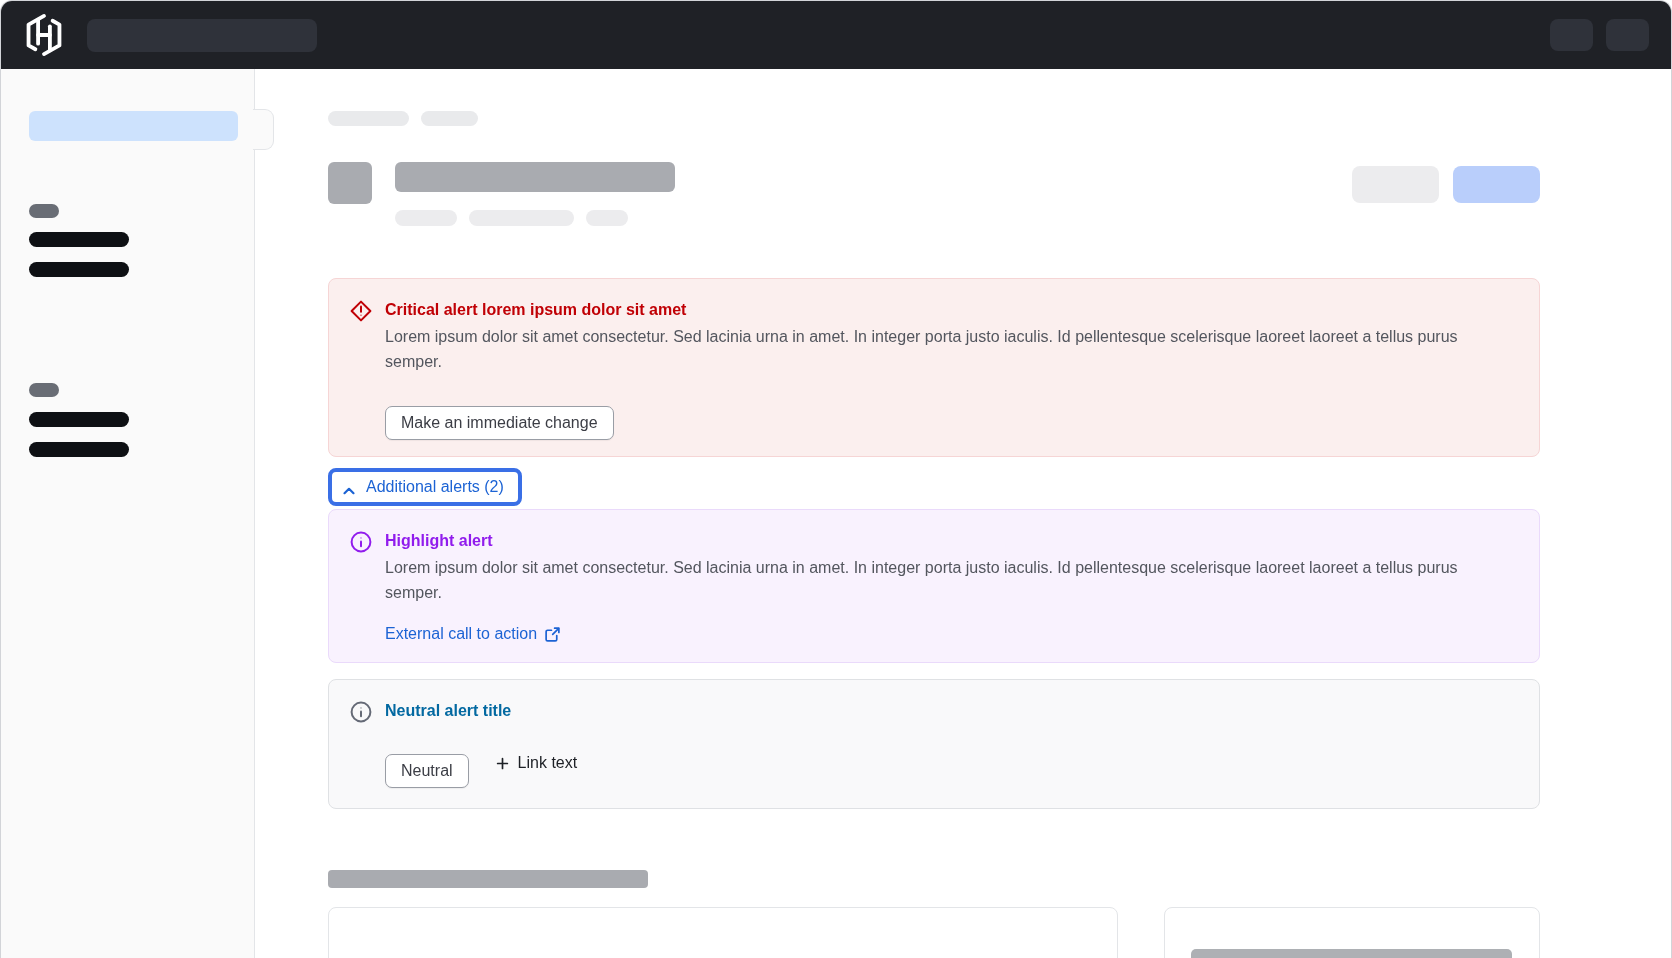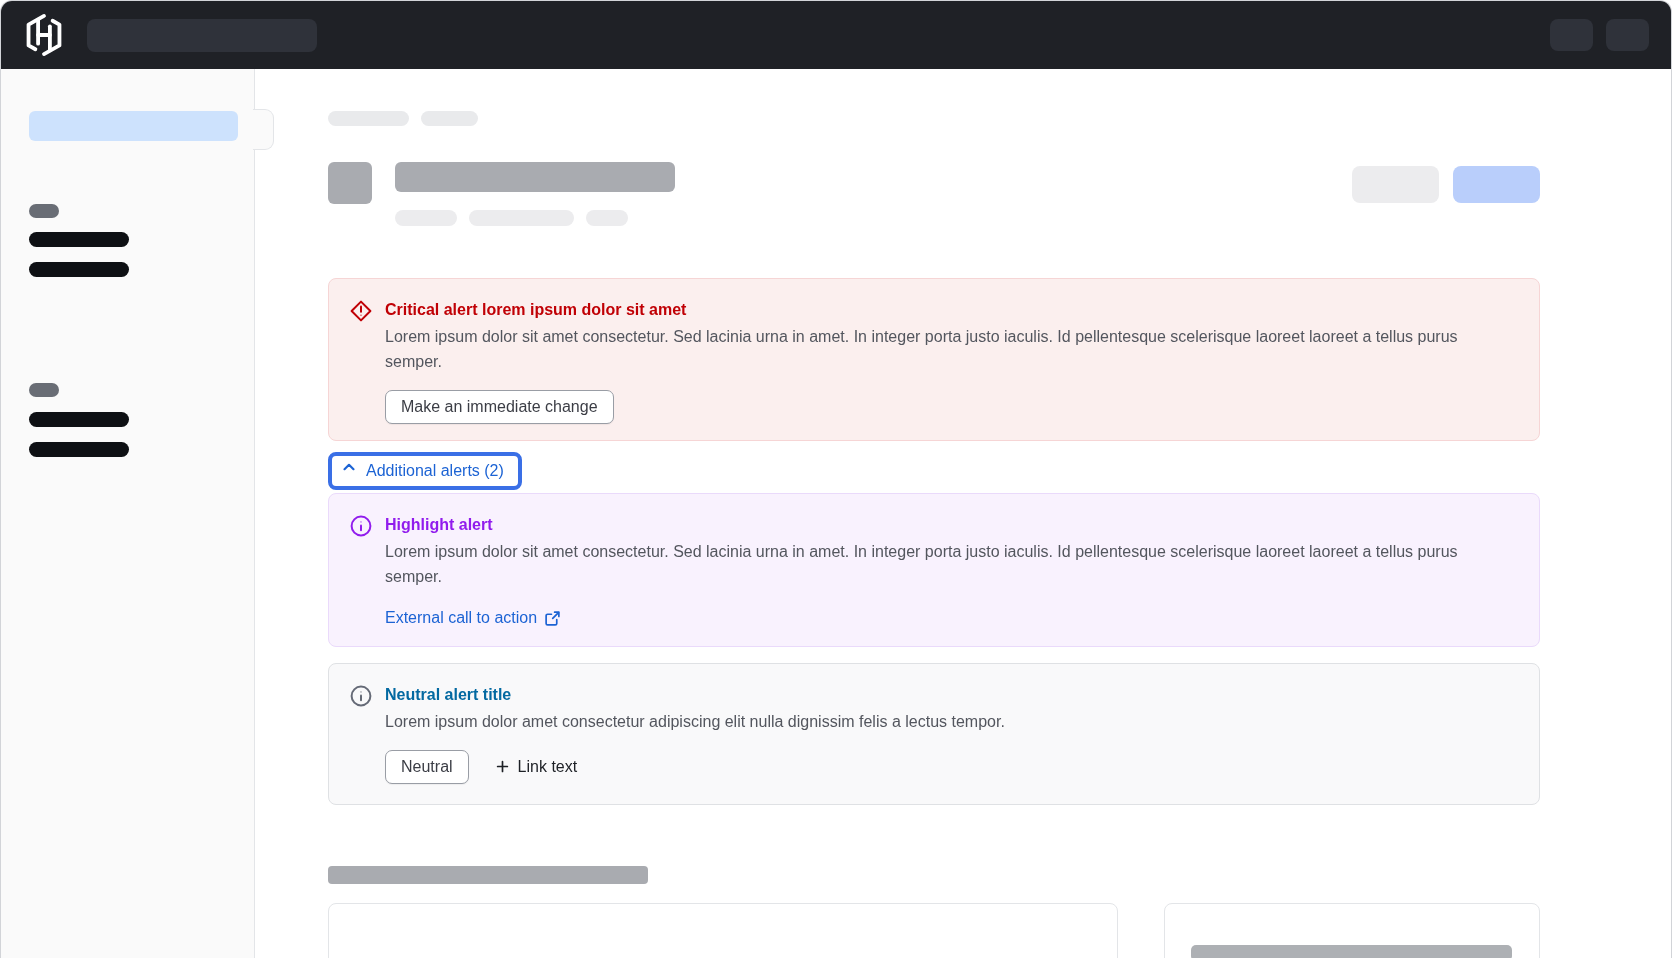--- a/index.html
+++ b/index.html
@@ -60,35 +60,35 @@
   .alert-main{margin-left:12px;flex:1;min-width:0;}
   .alert-title{margin:0;font-size:16px;line-height:24px;font-weight:700;}
   .t-critical{color:#c00005;}
   .t-highlight{color:#911ced;}
   .t-neutral{color:#0369a1;}
   .alert-text{margin:3px 0 0 0;font-size:16px;line-height:24.5px;color:#53565e;max-width:1100px;}
   .btn{
     display:inline-flex;align-items:center;justify-content:center;height:34px;padding:0 15px;
     background:#ffffff;border:1px solid #999da5;border-radius:7px;
     font-family:"Liberation Sans", sans-serif;font-size:16px;font-weight:500;color:#3b3d45;
-    box-shadow:0 1px 1px rgba(0,0,0,0.05);cursor:pointer;
+    box-shadow:0 1px 1px rgba(0,0,0,0.05);cursor:pointer;margin-top:16px;
   }
   .alert-btn-row{margin-top:16px;}
   .neutral-actions{margin-top:15px;display:flex;align-items:center;gap:26px;}
   .ext-link{
     margin-top:17px;display:inline-flex;align-items:center;gap:7px;
     color:#1c63d4;font-size:16px;line-height:24px;font-weight:500;text-decoration:none;cursor:pointer;
   }
   .plus-link{
     display:inline-flex;align-items:center;gap:8px;color:#1d2025;
     font-size:16px;font-weight:500;text-decoration:none;cursor:pointer;
   }
   
   .alerts-toggle{
-    margin-top:11px;display:inline-flex;align-items:flex-start;gap:9px;
+    margin-top:11px;display:inline-flex;align-items:flex-end;gap:9px;
     background:#ffffff;border:4px solid #3a6fe6;border-radius:8px;padding:3px 14px 3px 9px;
     color:#1c63d4;font-family:"Liberation Sans", sans-serif;font-size:16px;line-height:24px;
     font-weight:500;cursor:pointer;
   }
   
   .section-skeleton{margin-top:61px;width:320px;height:18px;border-radius:4px;background:#a9abb0;}
   .cards{display:flex;gap:46px;margin-top:19px;}
   .card{
     box-sizing:border-box;height:150px;background:#fff;border:1px solid #e3e5e8;
     border-radius:8px;position:relative;
@@ -214,21 +214,20 @@
         <section class="alert alert-neutral">
           <div class="alert-icon">
             <svg width="24" height="24" viewBox="0 0 24 24" fill="none" stroke="#656a76" stroke-width="2" stroke-linecap="round" stroke-linejoin="round">
               <circle cx="12" cy="12" r="9.4"></circle>
               <path d="M12 11.4 L12 16.2"></path>
               <circle cx="12" cy="7.9" r="0.6" fill="#656a76" stroke="none"></circle>
             </svg>
           </div>
           <div class="alert-main">
             <h2 class="alert-title t-neutral">Neutral alert title</h2>
-            <p class="alert-text">Lorem ipsum dolor amet consectetur adipiscing elit nulla dignissim felis a lectus tempor.</p>
             <div class="neutral-actions">
               <button class="btn">Neutral</button>
               <a class="plus-link">
                 <span>
                   <svg width="15" height="15" viewBox="0 0 16 16" fill="none" stroke="#1d2025" stroke-width="1.8" stroke-linecap="round">
                     <path d="M8 2.8 V13.2"></path>
                     <path d="M2.8 8 H13.2"></path>
                   </svg>
                 </span>
                 <span>Link text</span>

